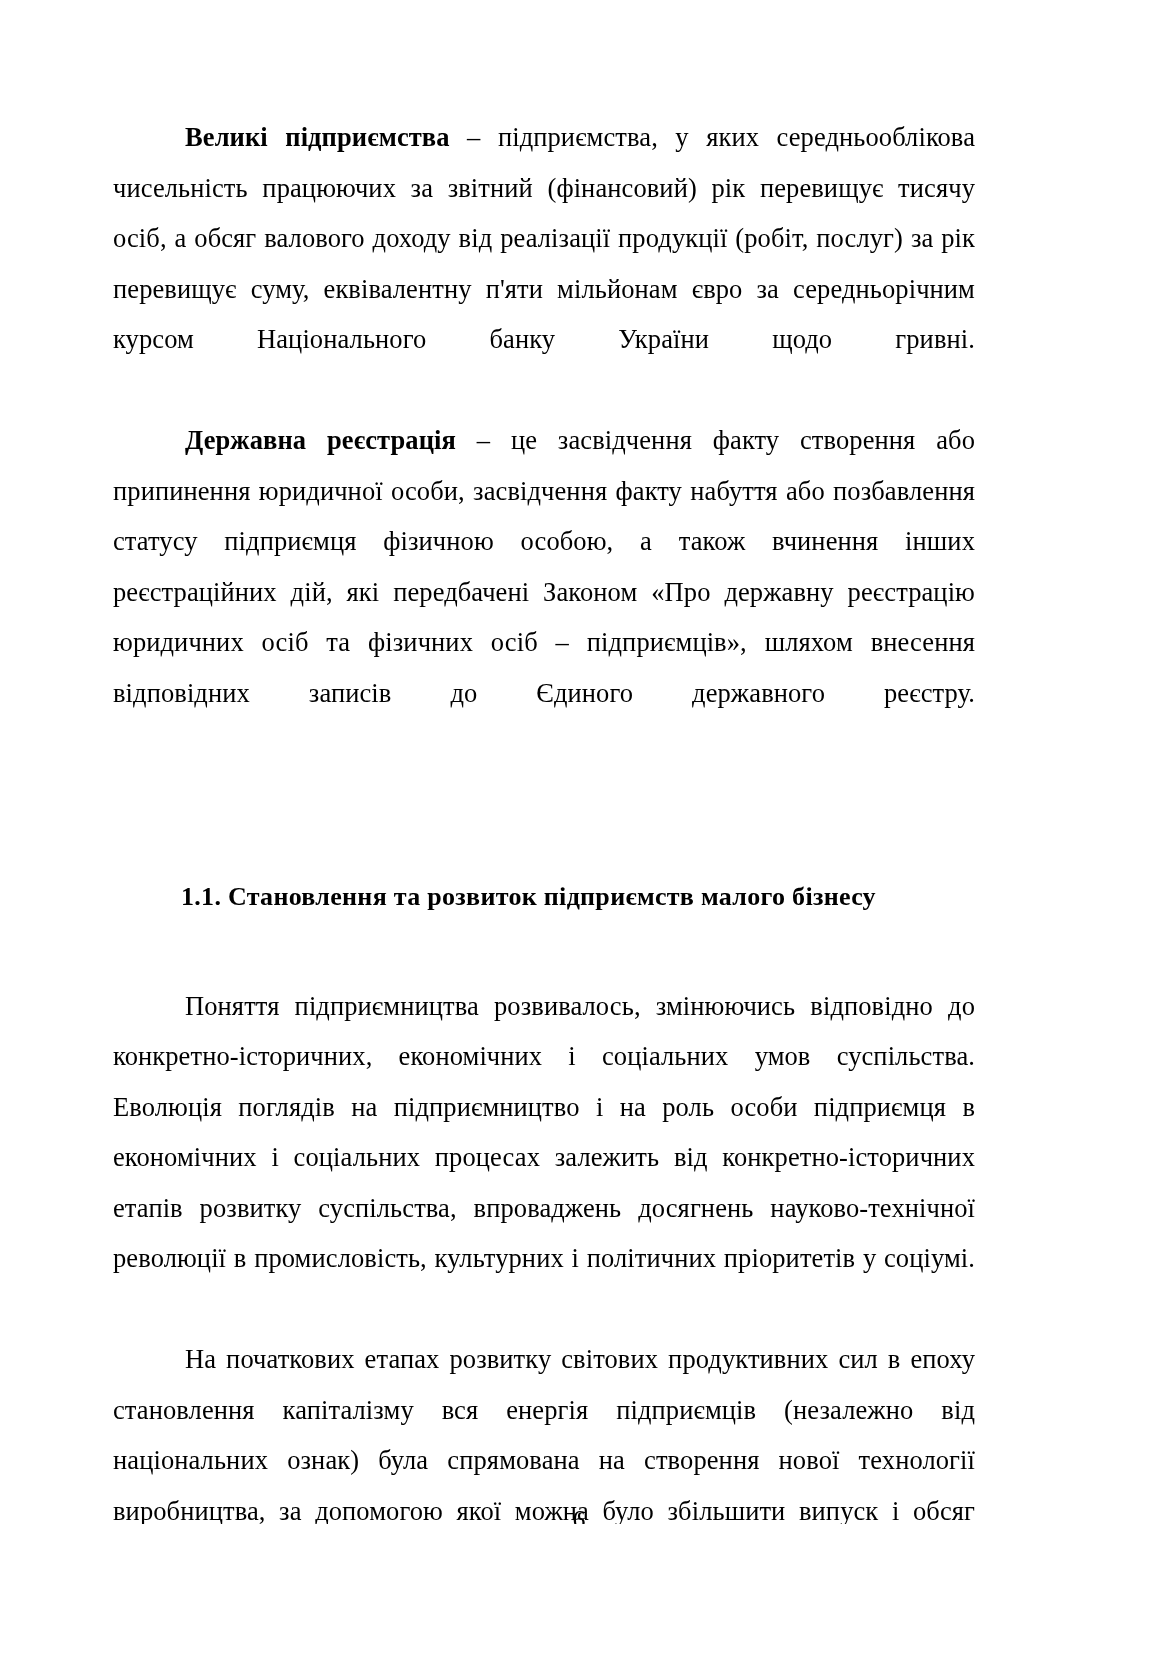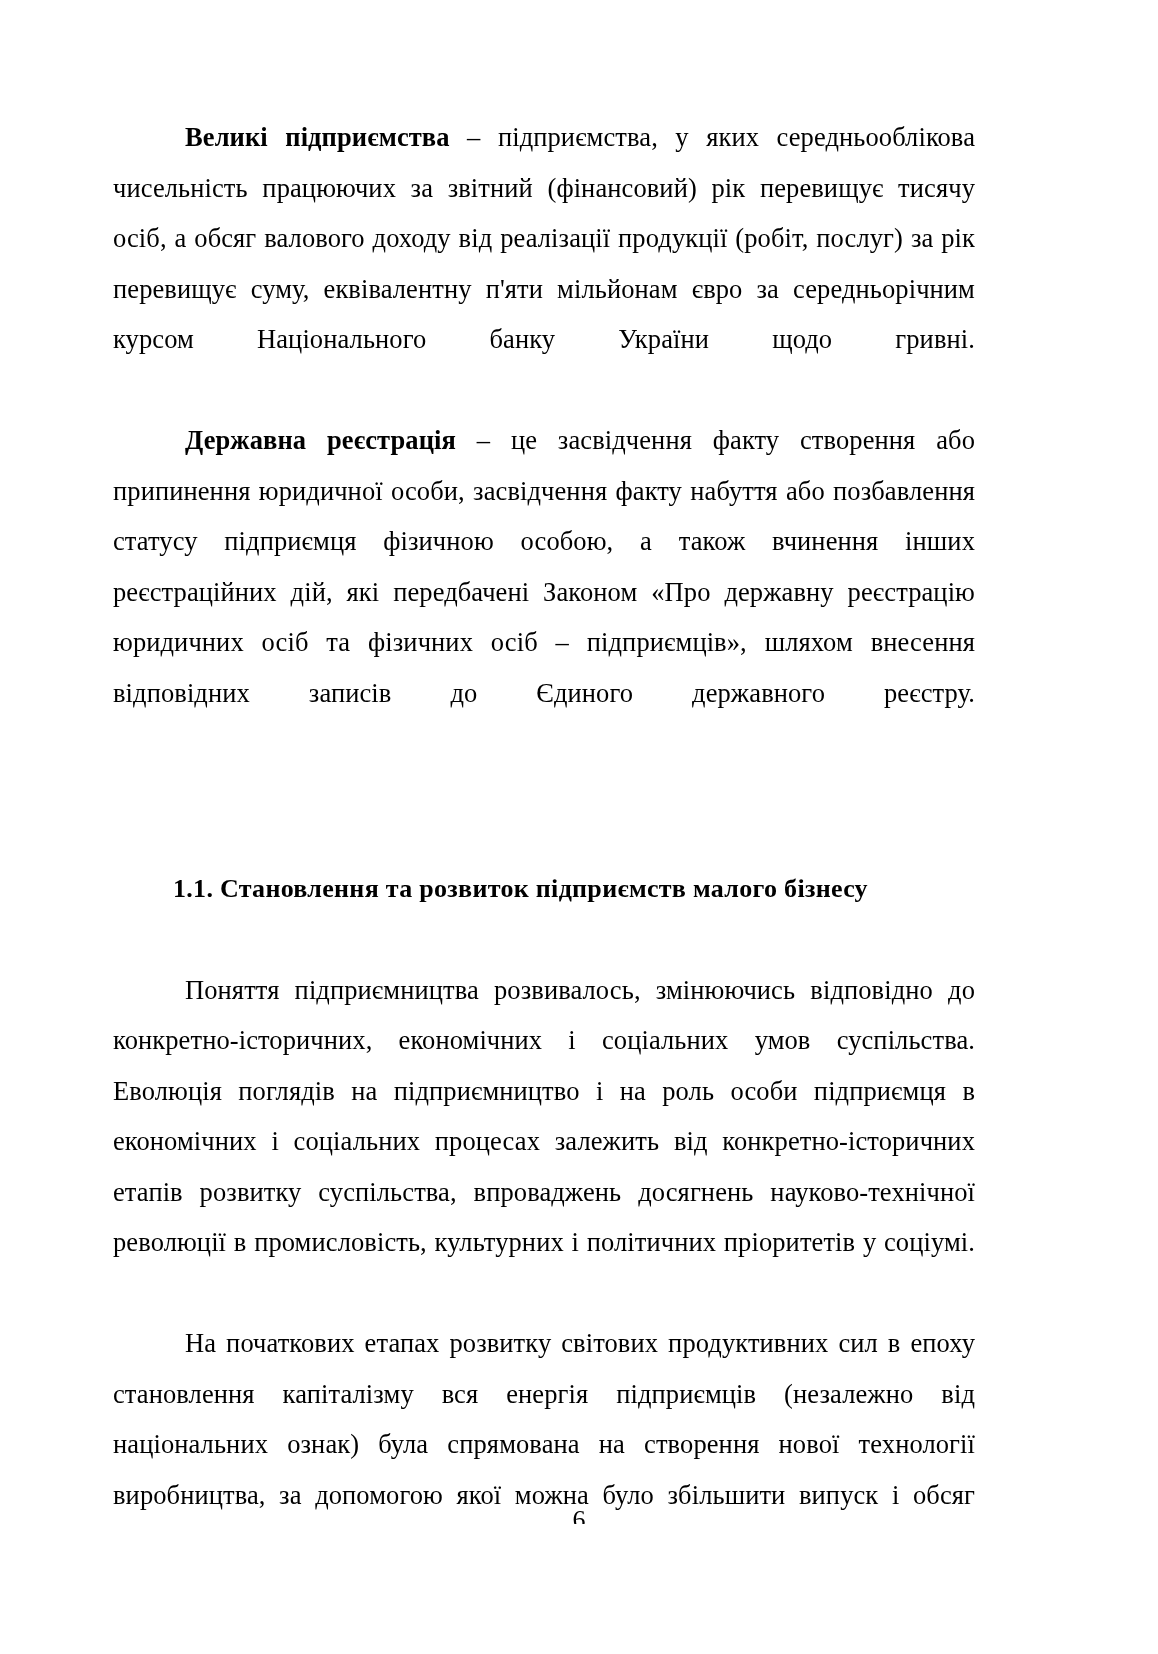--- a/index.html
+++ b/index.html
@@ -41,21 +41,21 @@
   .para b {
     font-weight: bold;
   }
   .spacer-lg {
     height: 100px;
   }
   .spacer-sm {
     height: 56px;
   }
   .heading {
-    margin: 0;
+    margin: 8px;
     font-size: 26px;
     line-height: 40px;
     font-weight: bold;
     text-align: left;
     text-indent: 60px;
     letter-spacing: 0.3px;
     font-family: Liberation Serif, serif;
   }
   .page-number {
     position: absolute;

